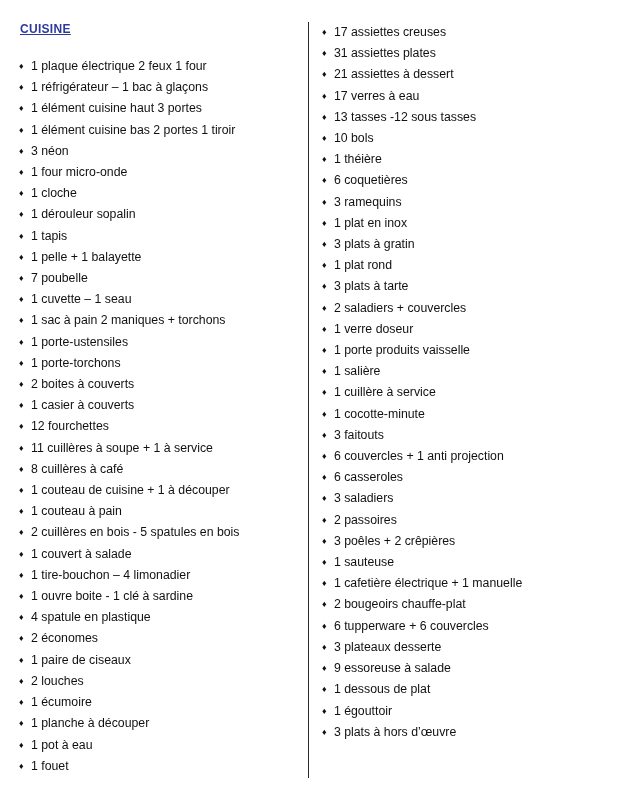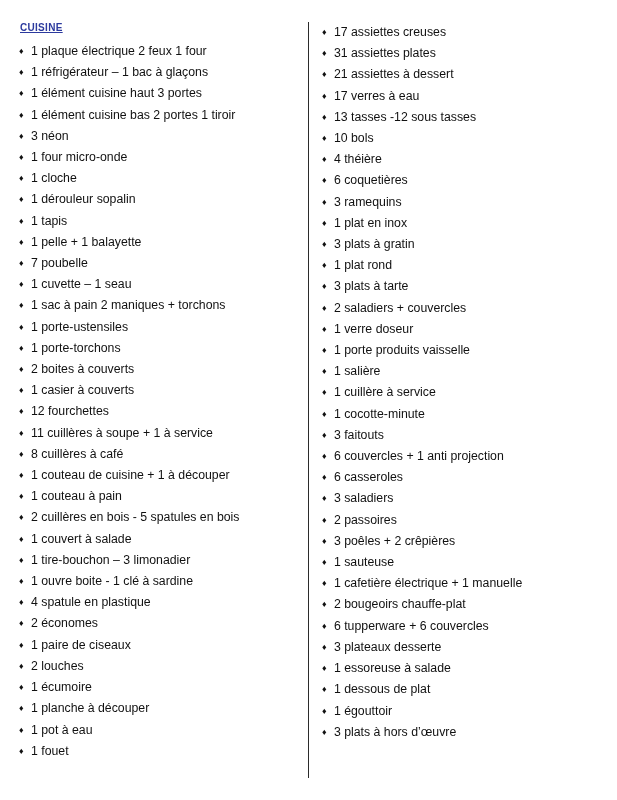--- a/index.html
+++ b/index.html
@@ -41,24 +41,24 @@
     margin: 0 10px 0 0;
     flex: 0 0 auto;
   }
   .col-right {
     width: 290px;
     padding-left: 2px;
   }
   .section-title {
     color: #2c3a9e;
     font-weight: bold;
-    font-size: 10px;
+    font-size: 12px;
     letter-spacing: 0.3px;
     text-decoration: underline;
-    margin: 0 0 8px 2px;
+    margin: 0 0 20px 2px;
   }
   ul.items {
     list-style: none;
     margin: 0;
     padding: 0;
   }
   ul.items li {
     position: relative;
     font-size: 12.3px;
     line-height: 21.2px;
@@ -105,21 +105,21 @@
         <li>1 porte-torchons</li>
         <li>2 boites à couverts</li>
         <li>1 casier à couverts</li>
         <li>12 fourchettes</li>
         <li>11 cuillères à soupe + 1 à service</li>
         <li>8 cuillères à café</li>
         <li>1 couteau de cuisine + 1 à découper</li>
         <li>1 couteau à pain</li>
         <li>2 cuillères en bois  - 5 spatules en bois</li>
         <li>1 couvert à salade</li>
-        <li>1 tire-bouchon – 3 limonadier</li>
+        <li>1 tire-bouchon – 4 limonadier</li>
         <li>1 ouvre boite - 1 clé à sardine</li>
         <li>4 spatule en plastique</li>
         <li>2 économes</li>
         <li>1 paire de ciseaux</li>
         <li>2 louches</li>
         <li>1 écumoire</li>
         <li>1 planche à découper</li>
         <li>1 pot à eau</li>
         <li>1 fouet</li>
       </ul>
@@ -128,21 +128,21 @@
     <div class="divider"></div>
 
     <div class="col col-right">
       <ul class="items right-offset">
         <li>17 assiettes creuses</li>
         <li>31 assiettes plates</li>
         <li>21 assiettes à dessert</li>
         <li>17 verres à eau</li>
         <li>13 tasses  -12 sous tasses</li>
         <li>10 bols</li>
-        <li>4 théière</li>
+        <li>1 théière</li>
         <li>6 coquetières</li>
         <li>3 ramequins</li>
         <li>1 plat en inox</li>
         <li>3 plats à gratin</li>
         <li>1 plat rond</li>
         <li>3 plats à tarte</li>
         <li>2 saladiers + couvercles</li>
         <li>1 verre doseur</li>
         <li>1 porte produits vaisselle</li>
         <li>1 salière</li>
@@ -152,21 +152,21 @@
         <li>6 couvercles + 1 anti projection</li>
         <li>6 casseroles</li>
         <li>3 saladiers</li>
         <li>2 passoires</li>
         <li>3 poêles + 2 crêpières</li>
         <li>1 sauteuse</li>
         <li>1 cafetière électrique + 1 manuelle</li>
         <li>2 bougeoirs chauffe-plat</li>
         <li>6 tupperware + 6 couvercles</li>
         <li>3 plateaux desserte</li>
-        <li>1 essoreuse à salade</li>
+        <li>9 essoreuse à salade</li>
         <li>1 dessous de plat</li>
         <li>1 égouttoir</li>
         <li>3 plats à hors d’œuvre</li>
       </ul>
     </div>
 
   </div>
 </div>
 
 </body></html>

